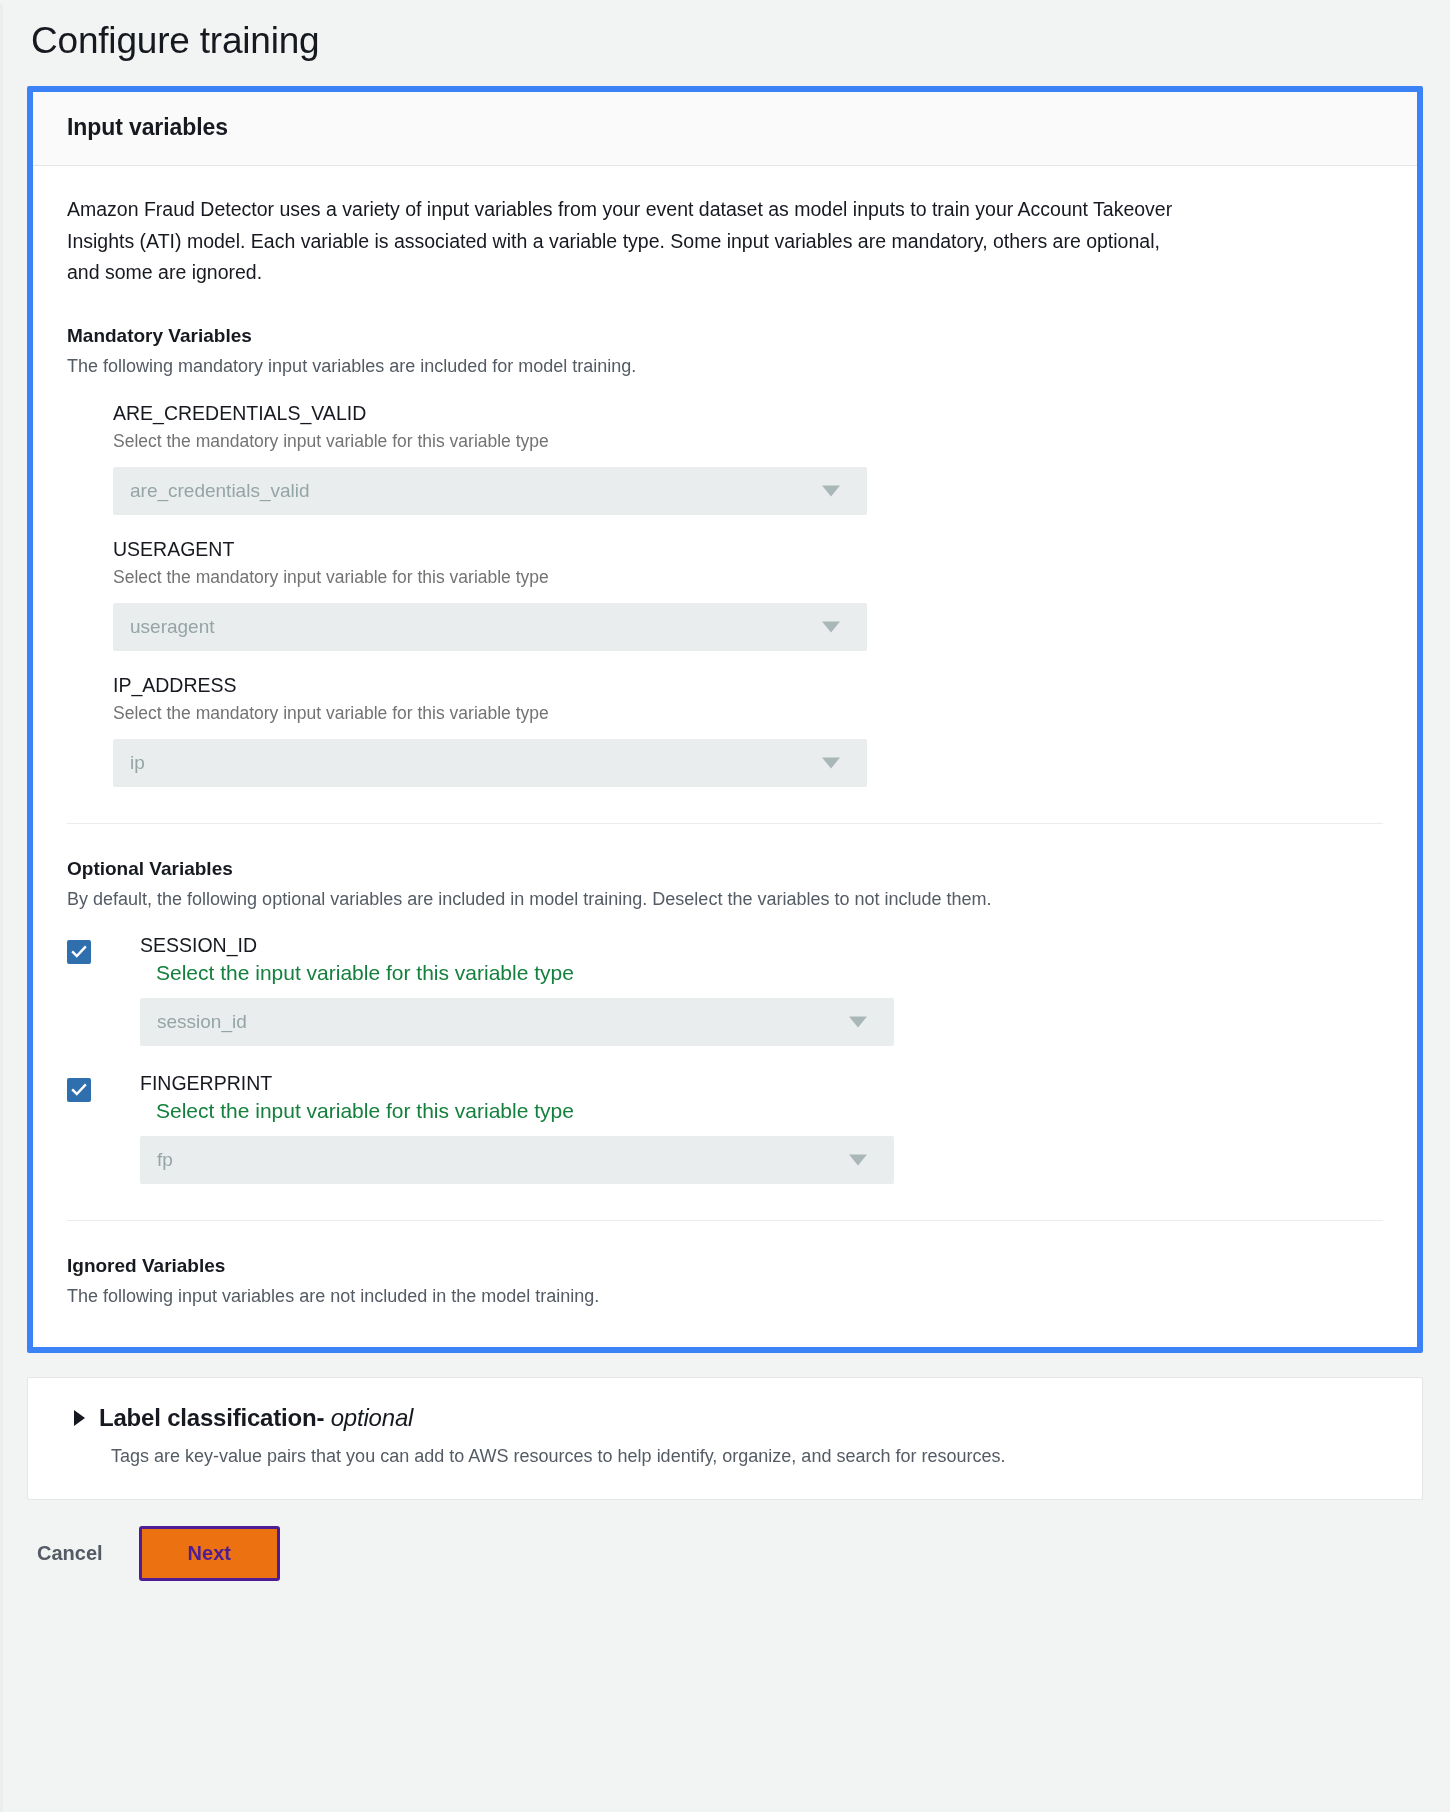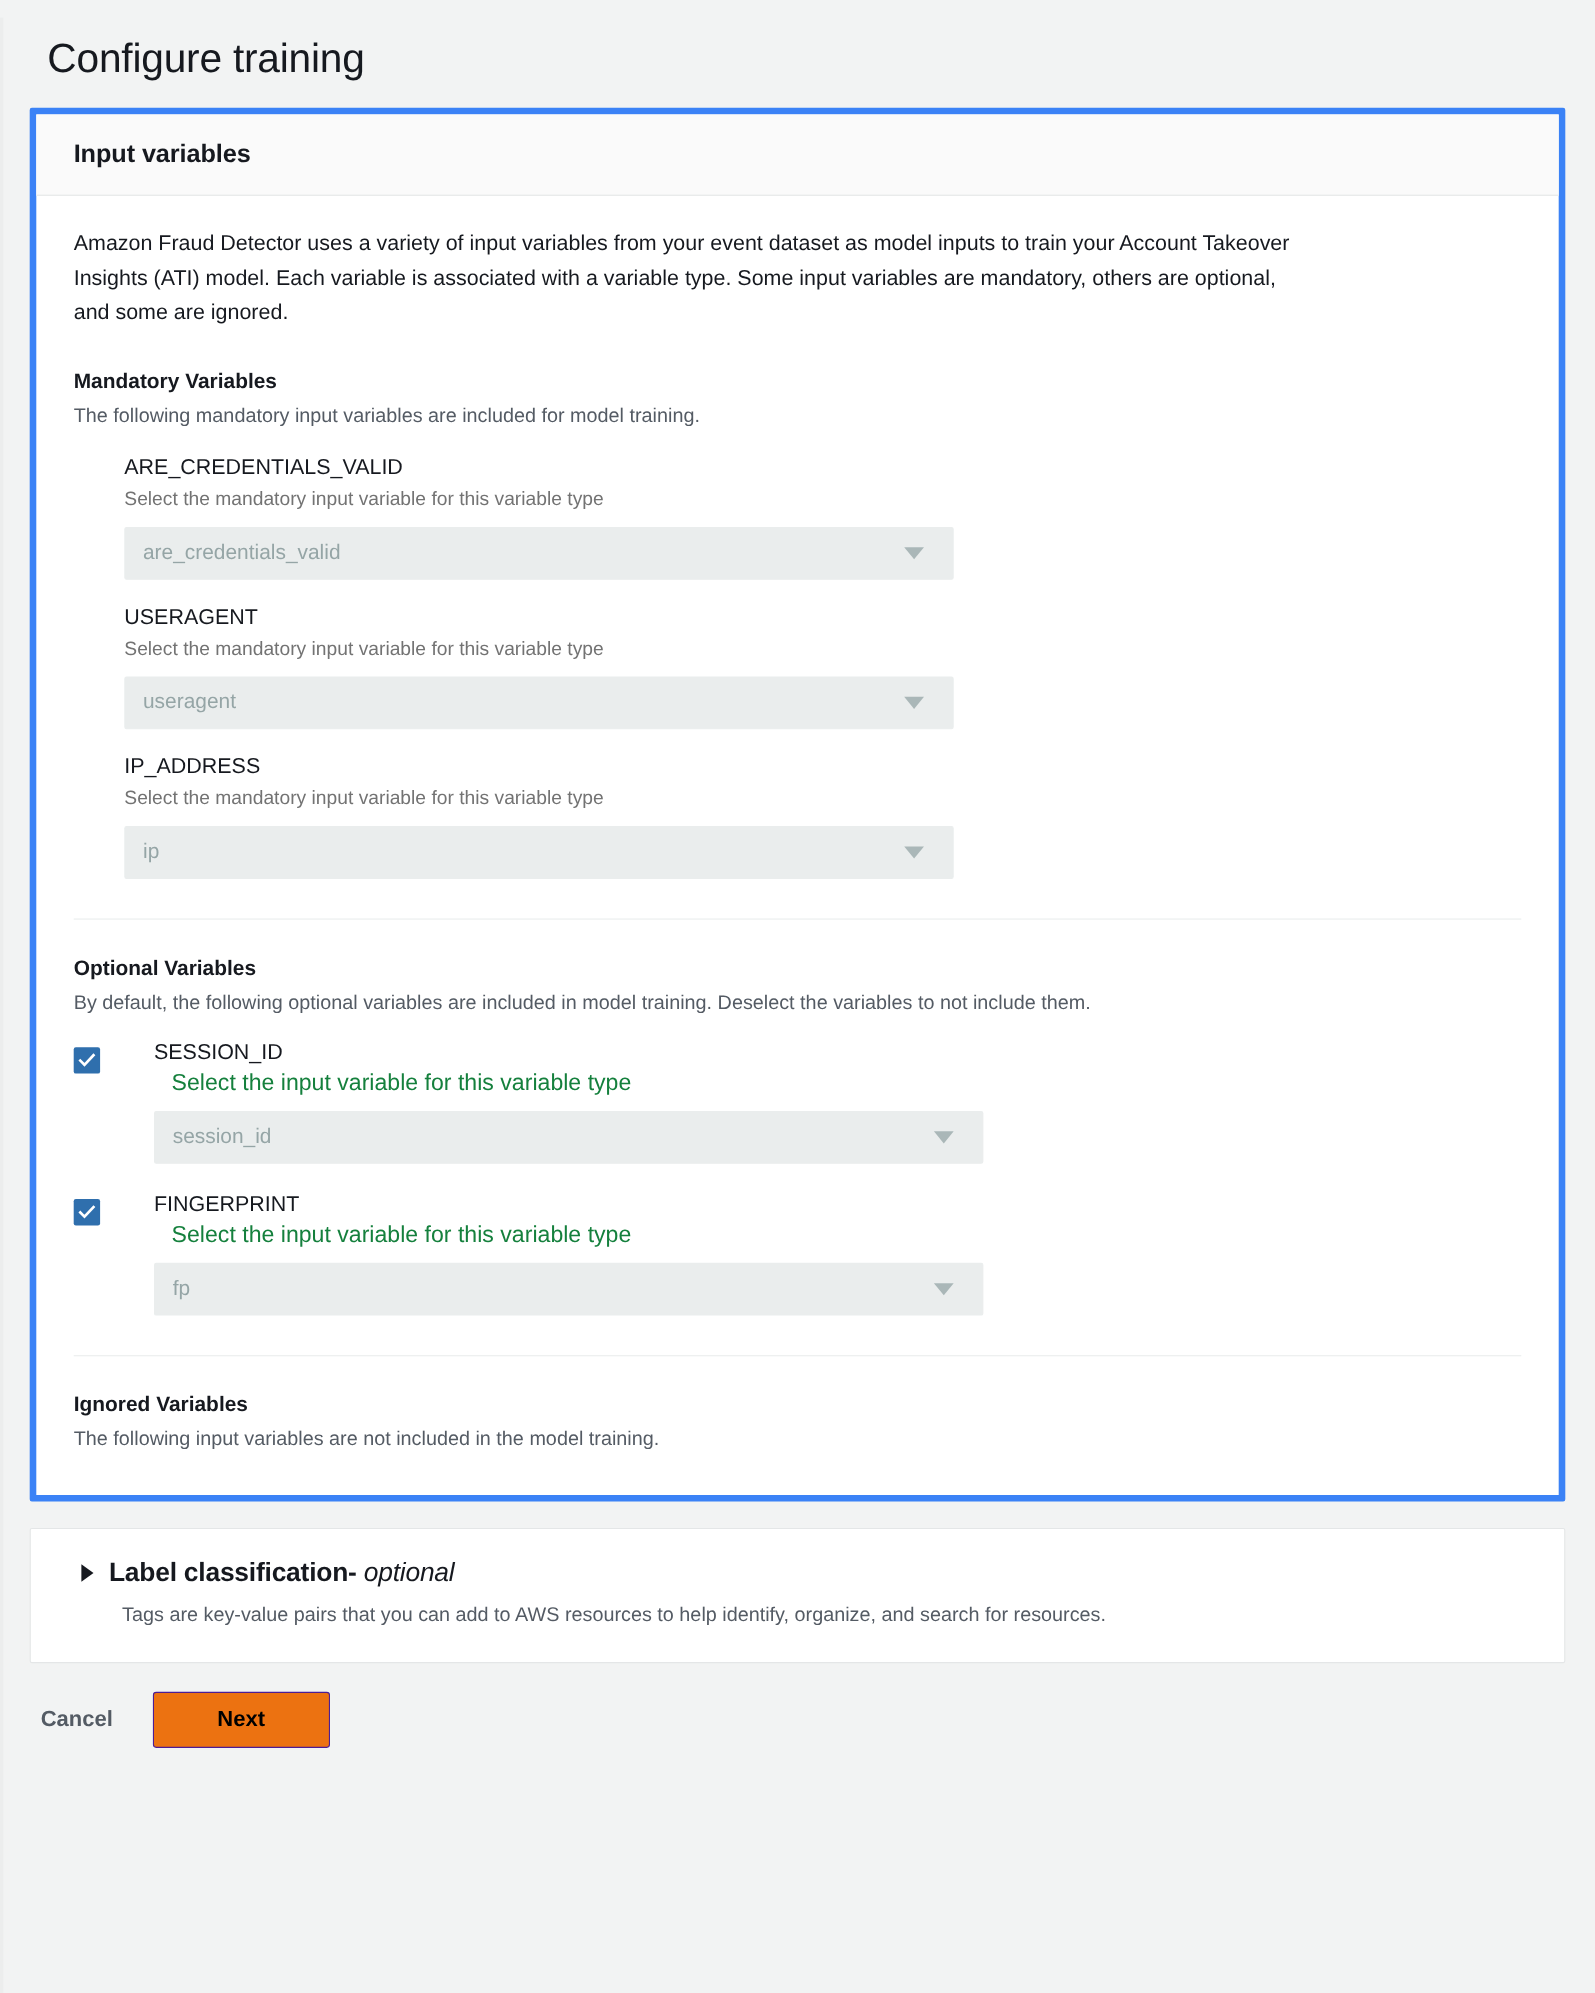--- a/index.html
+++ b/index.html
@@ -15,21 +15,21 @@
     position: relative;
     background: #f2f3f3;
     padding: 0;
   }
   .page-title {
     font-size: 37px;
     font-weight: 400;
     letter-spacing: -0.2px;
     color: #16191f;
     padding: 14px 0 0 27px;
-    margin: 16px;
+    margin: 4px;
     line-height: 1.25;
   }
   .panel {
     background: #ffffff;
     border: 6px solid #3b82f6;
     border-radius: 2px;
     margin: 22px 27px 0 27px;
   }
   .panel-header {
     background: #fafafa;
@@ -188,28 +188,28 @@
     border: none;
     font-family: "Liberation Sans", sans-serif;
     font-size: 20px;
     font-weight: bold;
     color: #545b64;
     cursor: pointer;
     padding: 12px 10px;
   }
   .btn-next {
     background: #ec7211;
-    border: 1px solid #4c1d95;
+    border: 3px solid #4c1d95;
     border-radius: 3px;
     font-family: "Liberation Sans", sans-serif;
     font-size: 20px;
     font-weight: bold;
-    color: #000000;
+    color: #4c1d95;
     cursor: pointer;
-    padding: 13px 58px;
+    padding: 13px 46px;
   }
   .bottom-rule {
     position: absolute;
     left: 0; right: 0; bottom: 0;
     height: 3px;
     background: #16191f;
   }
   .left-edge {
     position: absolute;
     left: 0; top: 0; bottom: 0;

